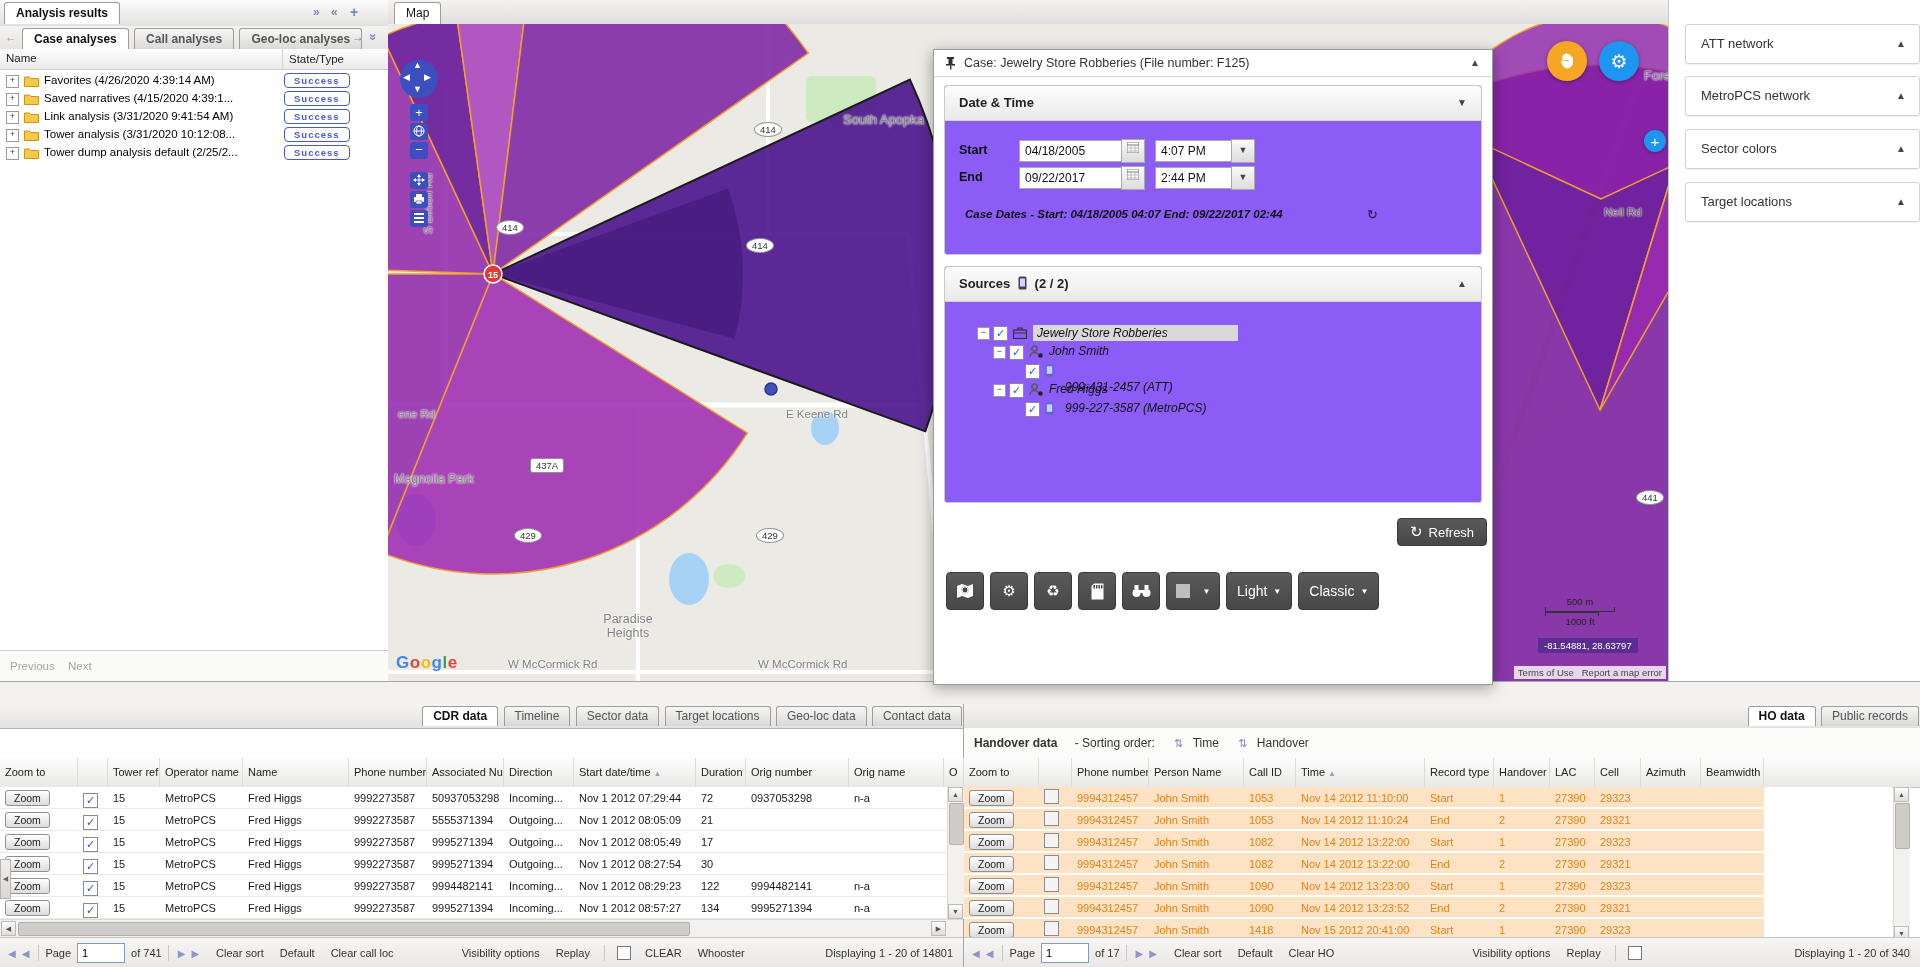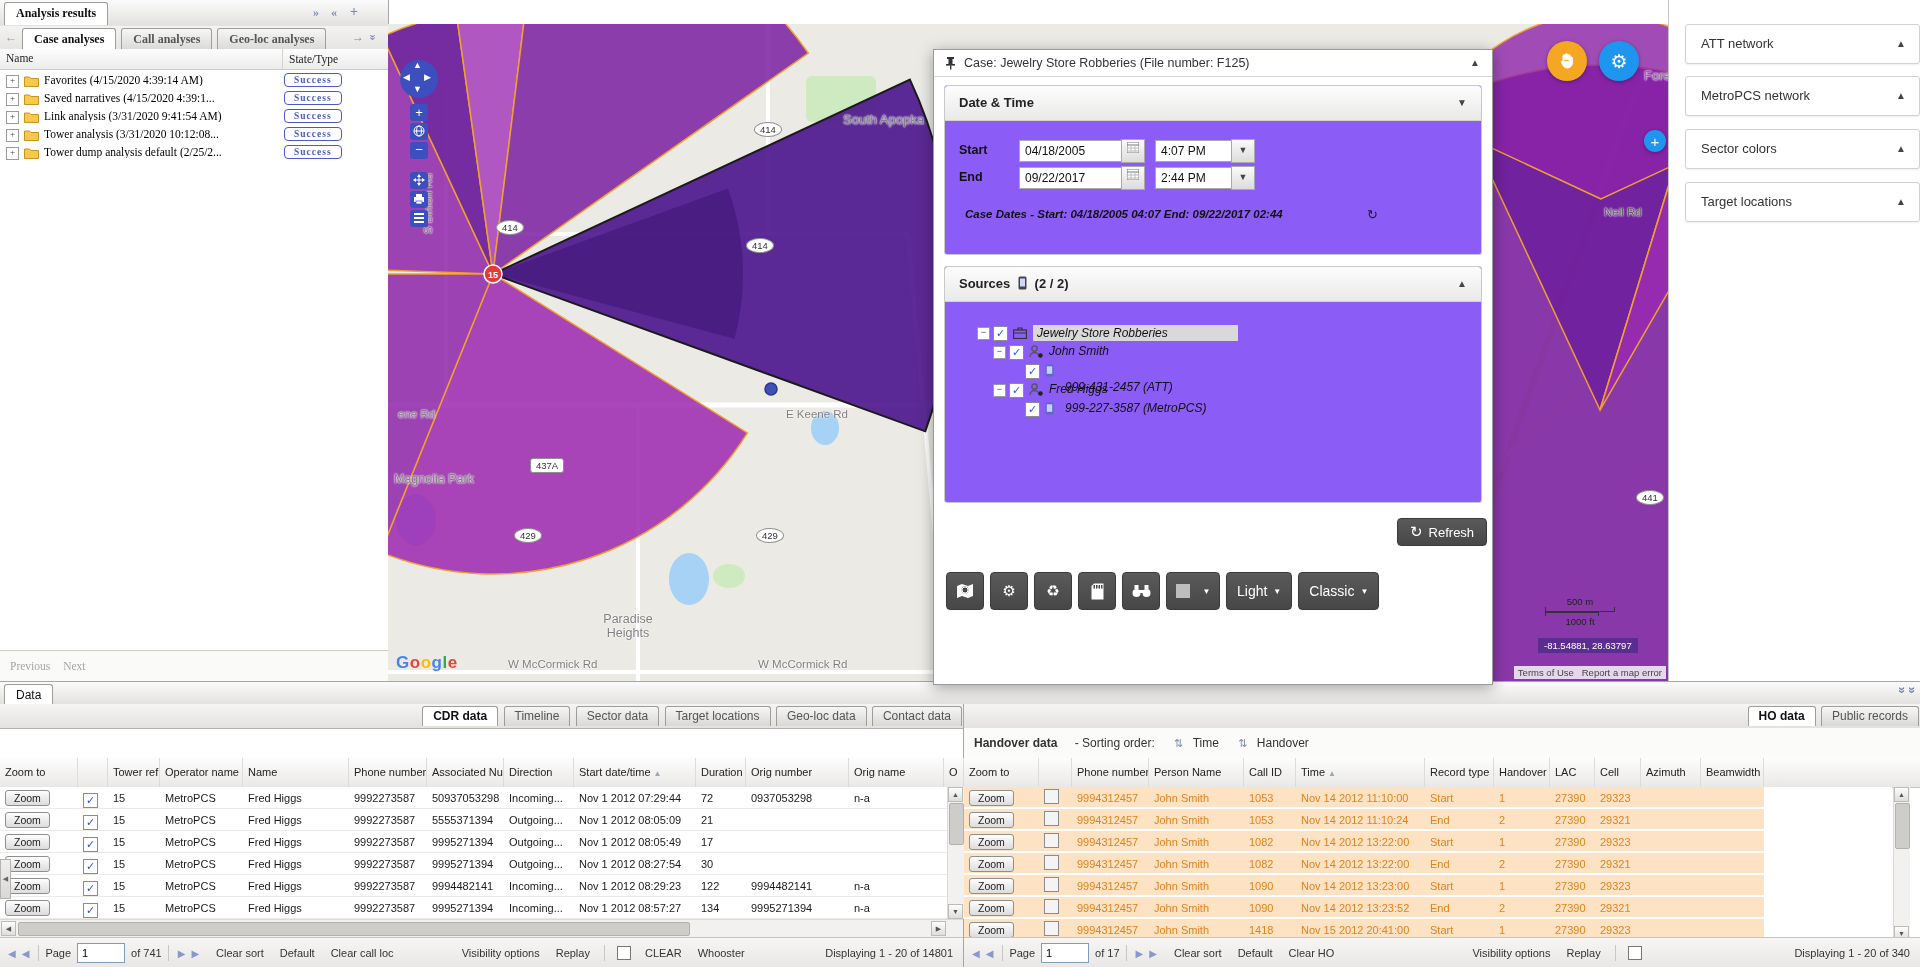--- a/index.html
+++ b/index.html
@@ -6,21 +6,21 @@
   body{width:1920px;height:967px;position:relative;overflow:hidden;background:#fff;
        font-family:"Liberation Sans",sans-serif;font-size:12px;color:#222;}
   .abs{position:absolute;}
   
   .strip{background:linear-gradient(#fbfbfb,#e2e1df);border-bottom:1px solid #b3b0ab;}
   .tab{display:inline-block;padding:3px 11px 4px;margin:2px 1px 0 1px;border:1px solid #9f9d99;border-bottom:none;
        border-radius:3px 3px 0 0;background:linear-gradient(#f6f6f6,#d9d8d6);color:#555;font-size:12px;font-weight:bold;cursor:default;vertical-align:bottom;}
   .tab.active{background:#fff;color:#111;position:relative;}
   .chev{color:#7a86b8;font-weight:bold;font-size:12px;}
   
-  #left-panel{left:0;top:0;width:388px;height:681px;border-right:1px solid #a8a6a2;background:#fff;font-family:Liberation Serif, serif;}
+  #left-panel{left:0;top:0;width:388px;height:681px;border-right:1px solid #a8a6a2;background:#fff;}
   #lp-strip1{left:0;top:0;width:388px;height:26px;}
   #lp-strip2{left:0;top:26px;width:388px;height:23px;background:linear-gradient(#f3f3f2,#e6e5e3);border-bottom:1px solid #b3b0ab;}
   #lp-cols{left:0;top:49px;width:388px;height:20px;background:linear-gradient(#fdfdfd,#ebebea);border-bottom:1px solid #cfcdc9;font-size:11.5px;color:#222;}
   .lp-col-name{position:absolute;left:6px;top:3px;}
   .lp-col-state{position:absolute;left:282px;top:3px;border-left:1px solid #d5d3cf;padding-left:6px;top:0;height:20px;line-height:20px;}
   .tree-row{position:absolute;left:0;width:388px;height:18px;font-size:11.5px;color:#000;}
   .expander{position:absolute;left:6px;top:3px;width:11px;height:11px;border:1px solid #9a9a9a;background:#fff;
             font-size:9px;line-height:9px;text-align:center;color:#444;}
   .folder{position:absolute;left:24px;top:3px;}
   .tree-label{position:absolute;left:44px;top:2px;white-space:nowrap;max-width:232px;overflow:hidden;}
@@ -142,21 +142,21 @@
   <div id="lp-cols" class="abs">
     <span class="lp-col-name">Name</span>
     <span class="lp-col-state">State/Type</span>
   </div>
   <div id="lp-tree">
       <div class="tree-row abs" style="top: 72px;">
         <span class="expander">+</span>
         <svg class="folder" width="15" height="12">
           <path d="M0.5 2 H5.5 L7 3.5 H14.5 V11.5 H0.5 Z" fill="#f7c84b" stroke="#c79420"></path>
         </svg>
-        <span class="tree-label">Favorites (4/15/2020 4:39:14 AM)</span>
+        <span class="tree-label">Favorites (4/26/2020 4:39:14 AM)</span>
         <span class="badge">Success</span>
       </div>
       <div class="tree-row abs" style="top: 90px;">
         <span class="expander">+</span>
         <svg class="folder" width="15" height="12">
           <path d="M0.5 2 H5.5 L7 3.5 H14.5 V11.5 H0.5 Z" fill="#f7c84b" stroke="#c79420"></path>
         </svg>
         <span class="tree-label">Saved narratives (4/15/2020 4:39:1...</span>
         <span class="badge">Success</span>
       </div>
@@ -185,20 +185,23 @@
         <span class="badge">Success</span>
       </div>
     </div>
   <div id="lp-bottom" class="abs">
     <span style="line-height:30px">Previous</span>
     <span style="line-height:30px">Next</span>
   </div>
 </div>
 
 <div id="map-wrap" class="abs">
+  <div id="map-strip" class="abs">
+    <span class="tab active" style="margin-left:6px;font-weight:normal">Map</span>
+  </div>
   <div id="map-view" class="abs">
     <svg id="map-svg" width="1280" height="657">
 
       <g stroke="#ffffff" fill="none">
         <line x1="0" y1="381" x2="620" y2="381" stroke-width="5"></line>
         <line x1="0" y1="648" x2="720" y2="648" stroke-width="4"></line>
         <line x1="58" y1="60" x2="58" y2="381" stroke-width="4"></line>
         <line x1="250" y1="381" x2="250" y2="657" stroke-width="4"></line>
         <line x1="120" y1="210" x2="520" y2="210" stroke-width="4"></line>
         <line x1="380" y1="0" x2="380" y2="210" stroke-width="4"></line>
@@ -485,25 +488,20 @@
         <span class="dd-arrow">▼</span>
     </button>
     <button class="dk-btn lbl">
       <span>Classic</span>
         <span class="dd-arrow">▼</span>
     </button>
   </div>
 </div>
 
 <div id="bottom" class="abs">
-  <div id="data-strip" class="abs strip">
-    <span class="tab active" style="margin-left:4px;font-weight:normal">Data</span>
-    <span class="abs chev" style="right:14px;top:1px;transform:rotate(90deg)">»</span>
-    <span class="abs chev" style="right:4px;top:1px;transform:rotate(90deg)">»</span>
-  </div>
 
   <div id="bp-left" class="abs">
     <div class="tabs-row">
       <span class="tab active" style="margin-left:4px">CDR data</span>
       <span class="tab">Timeline</span>
       <span class="tab">Sector data</span>
       <span class="tab">Target locations</span>
       <span class="tab">Geo-loc data</span>
       <span class="tab">Contact data</span>
     </div>

